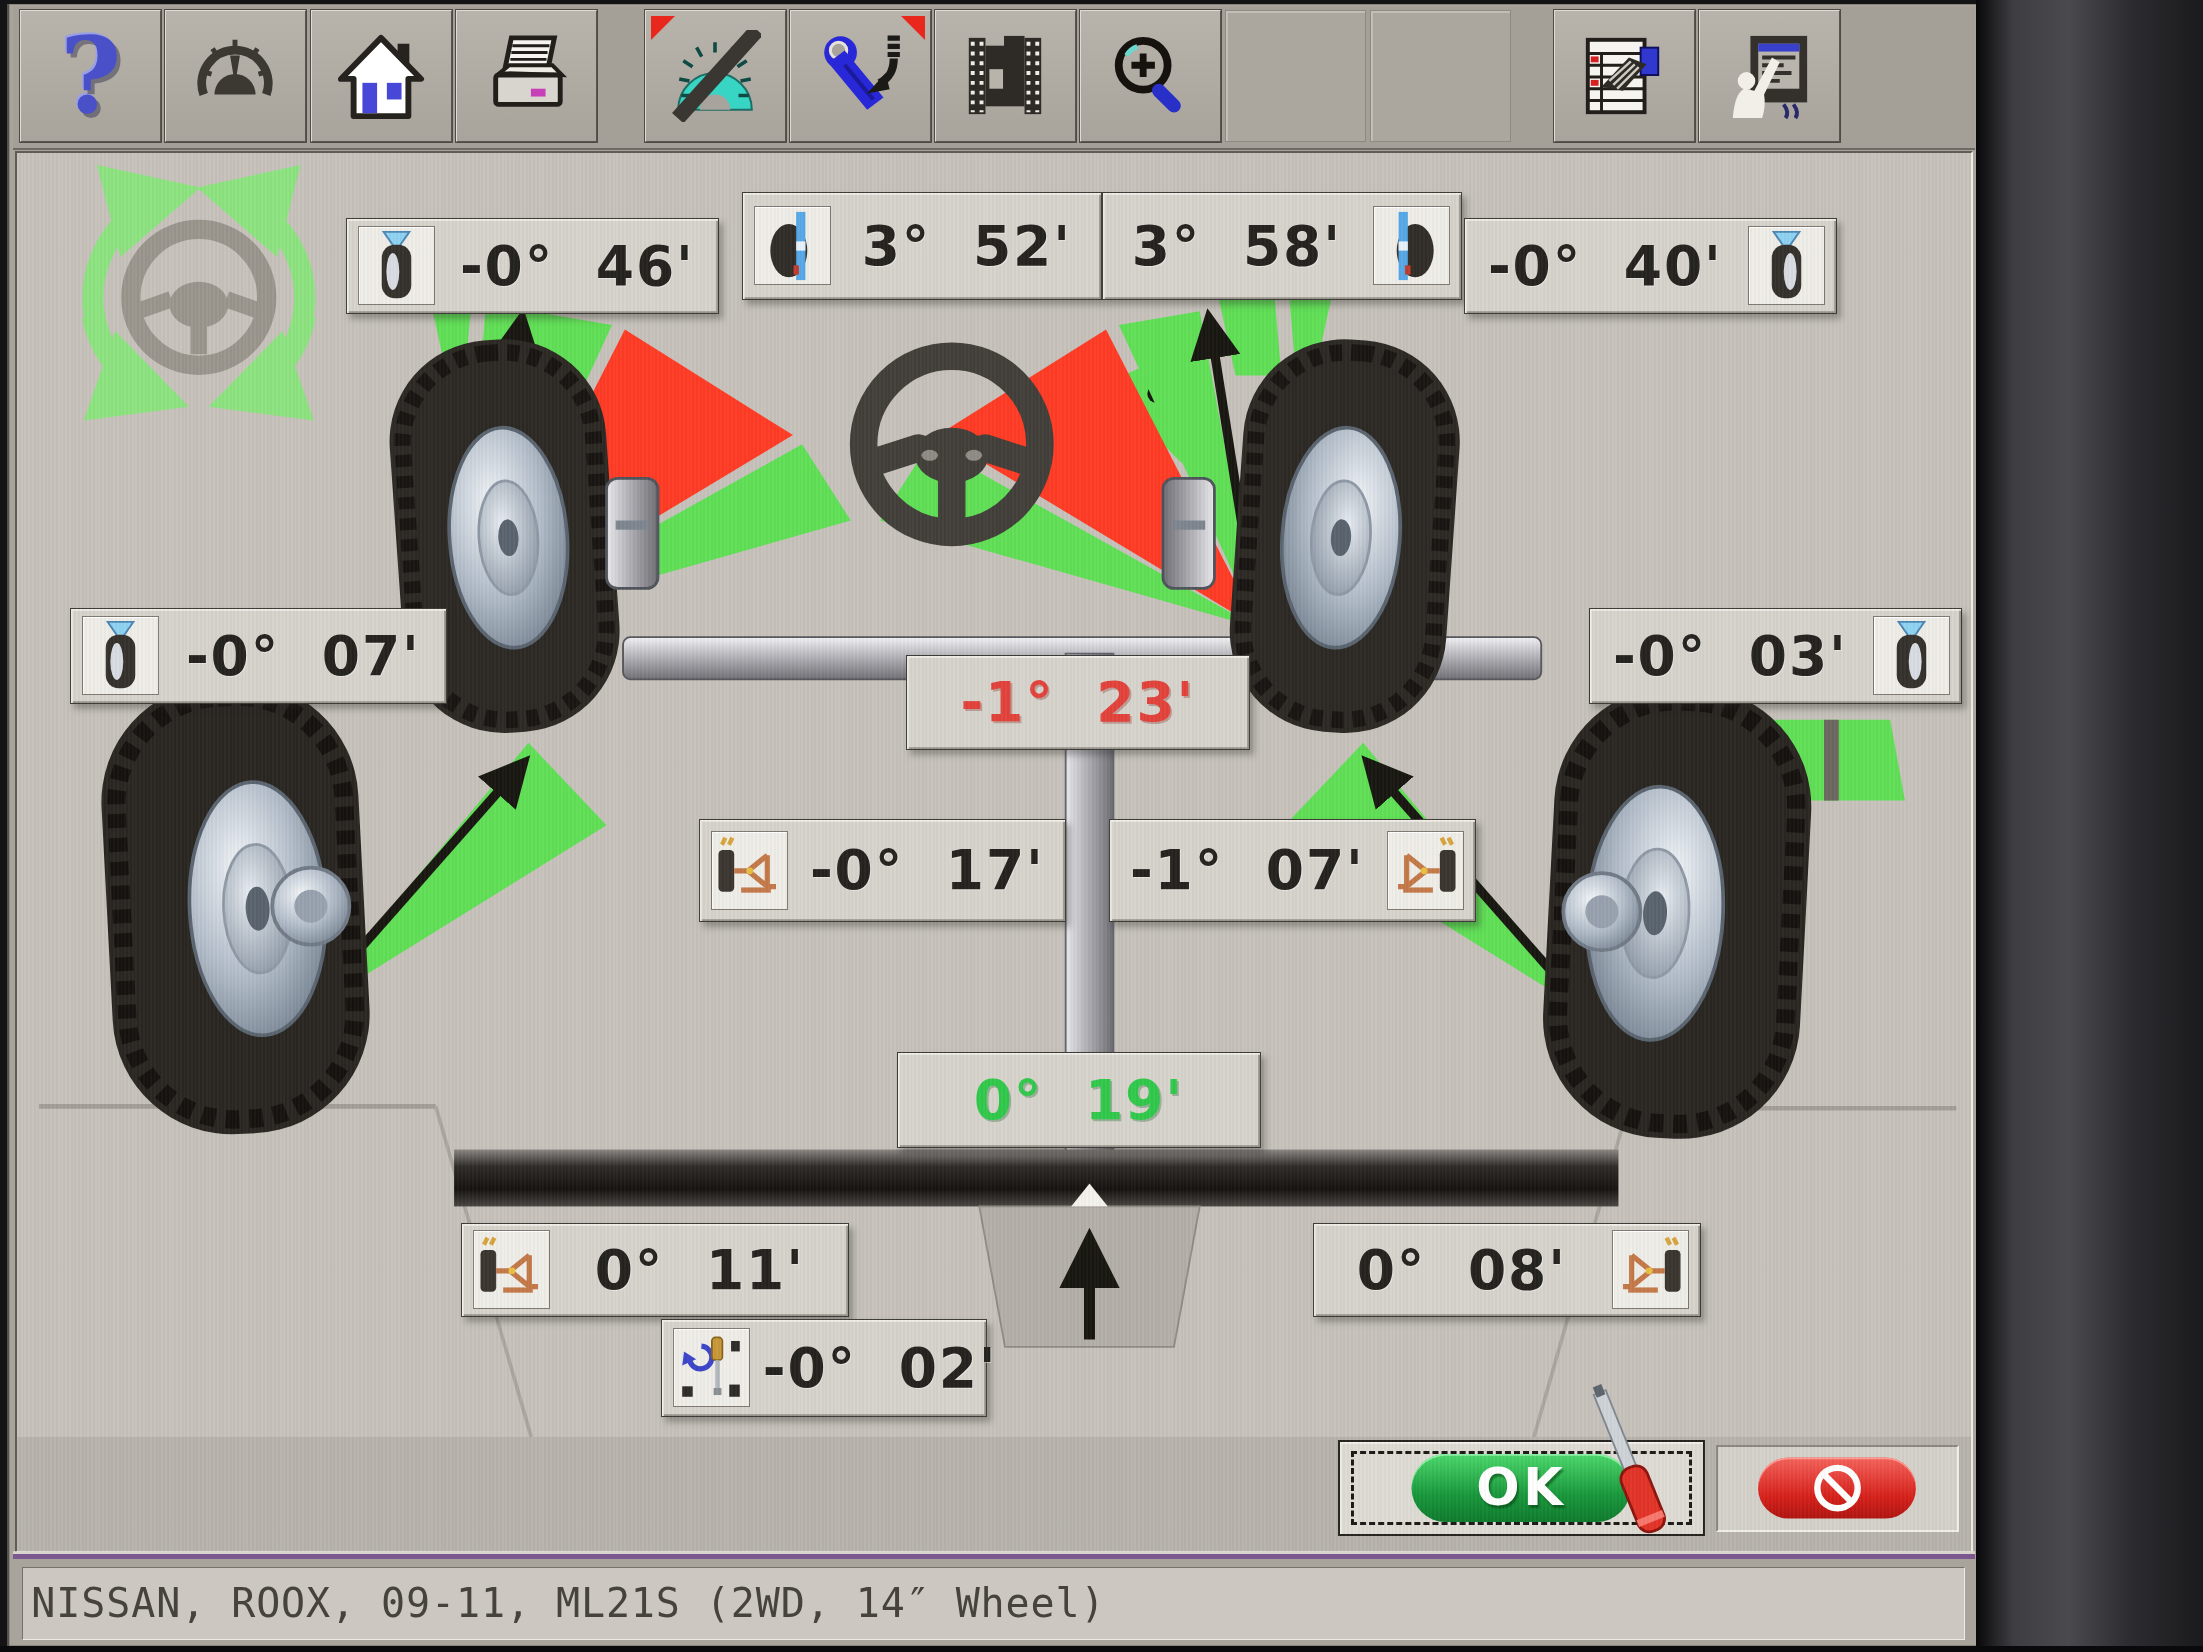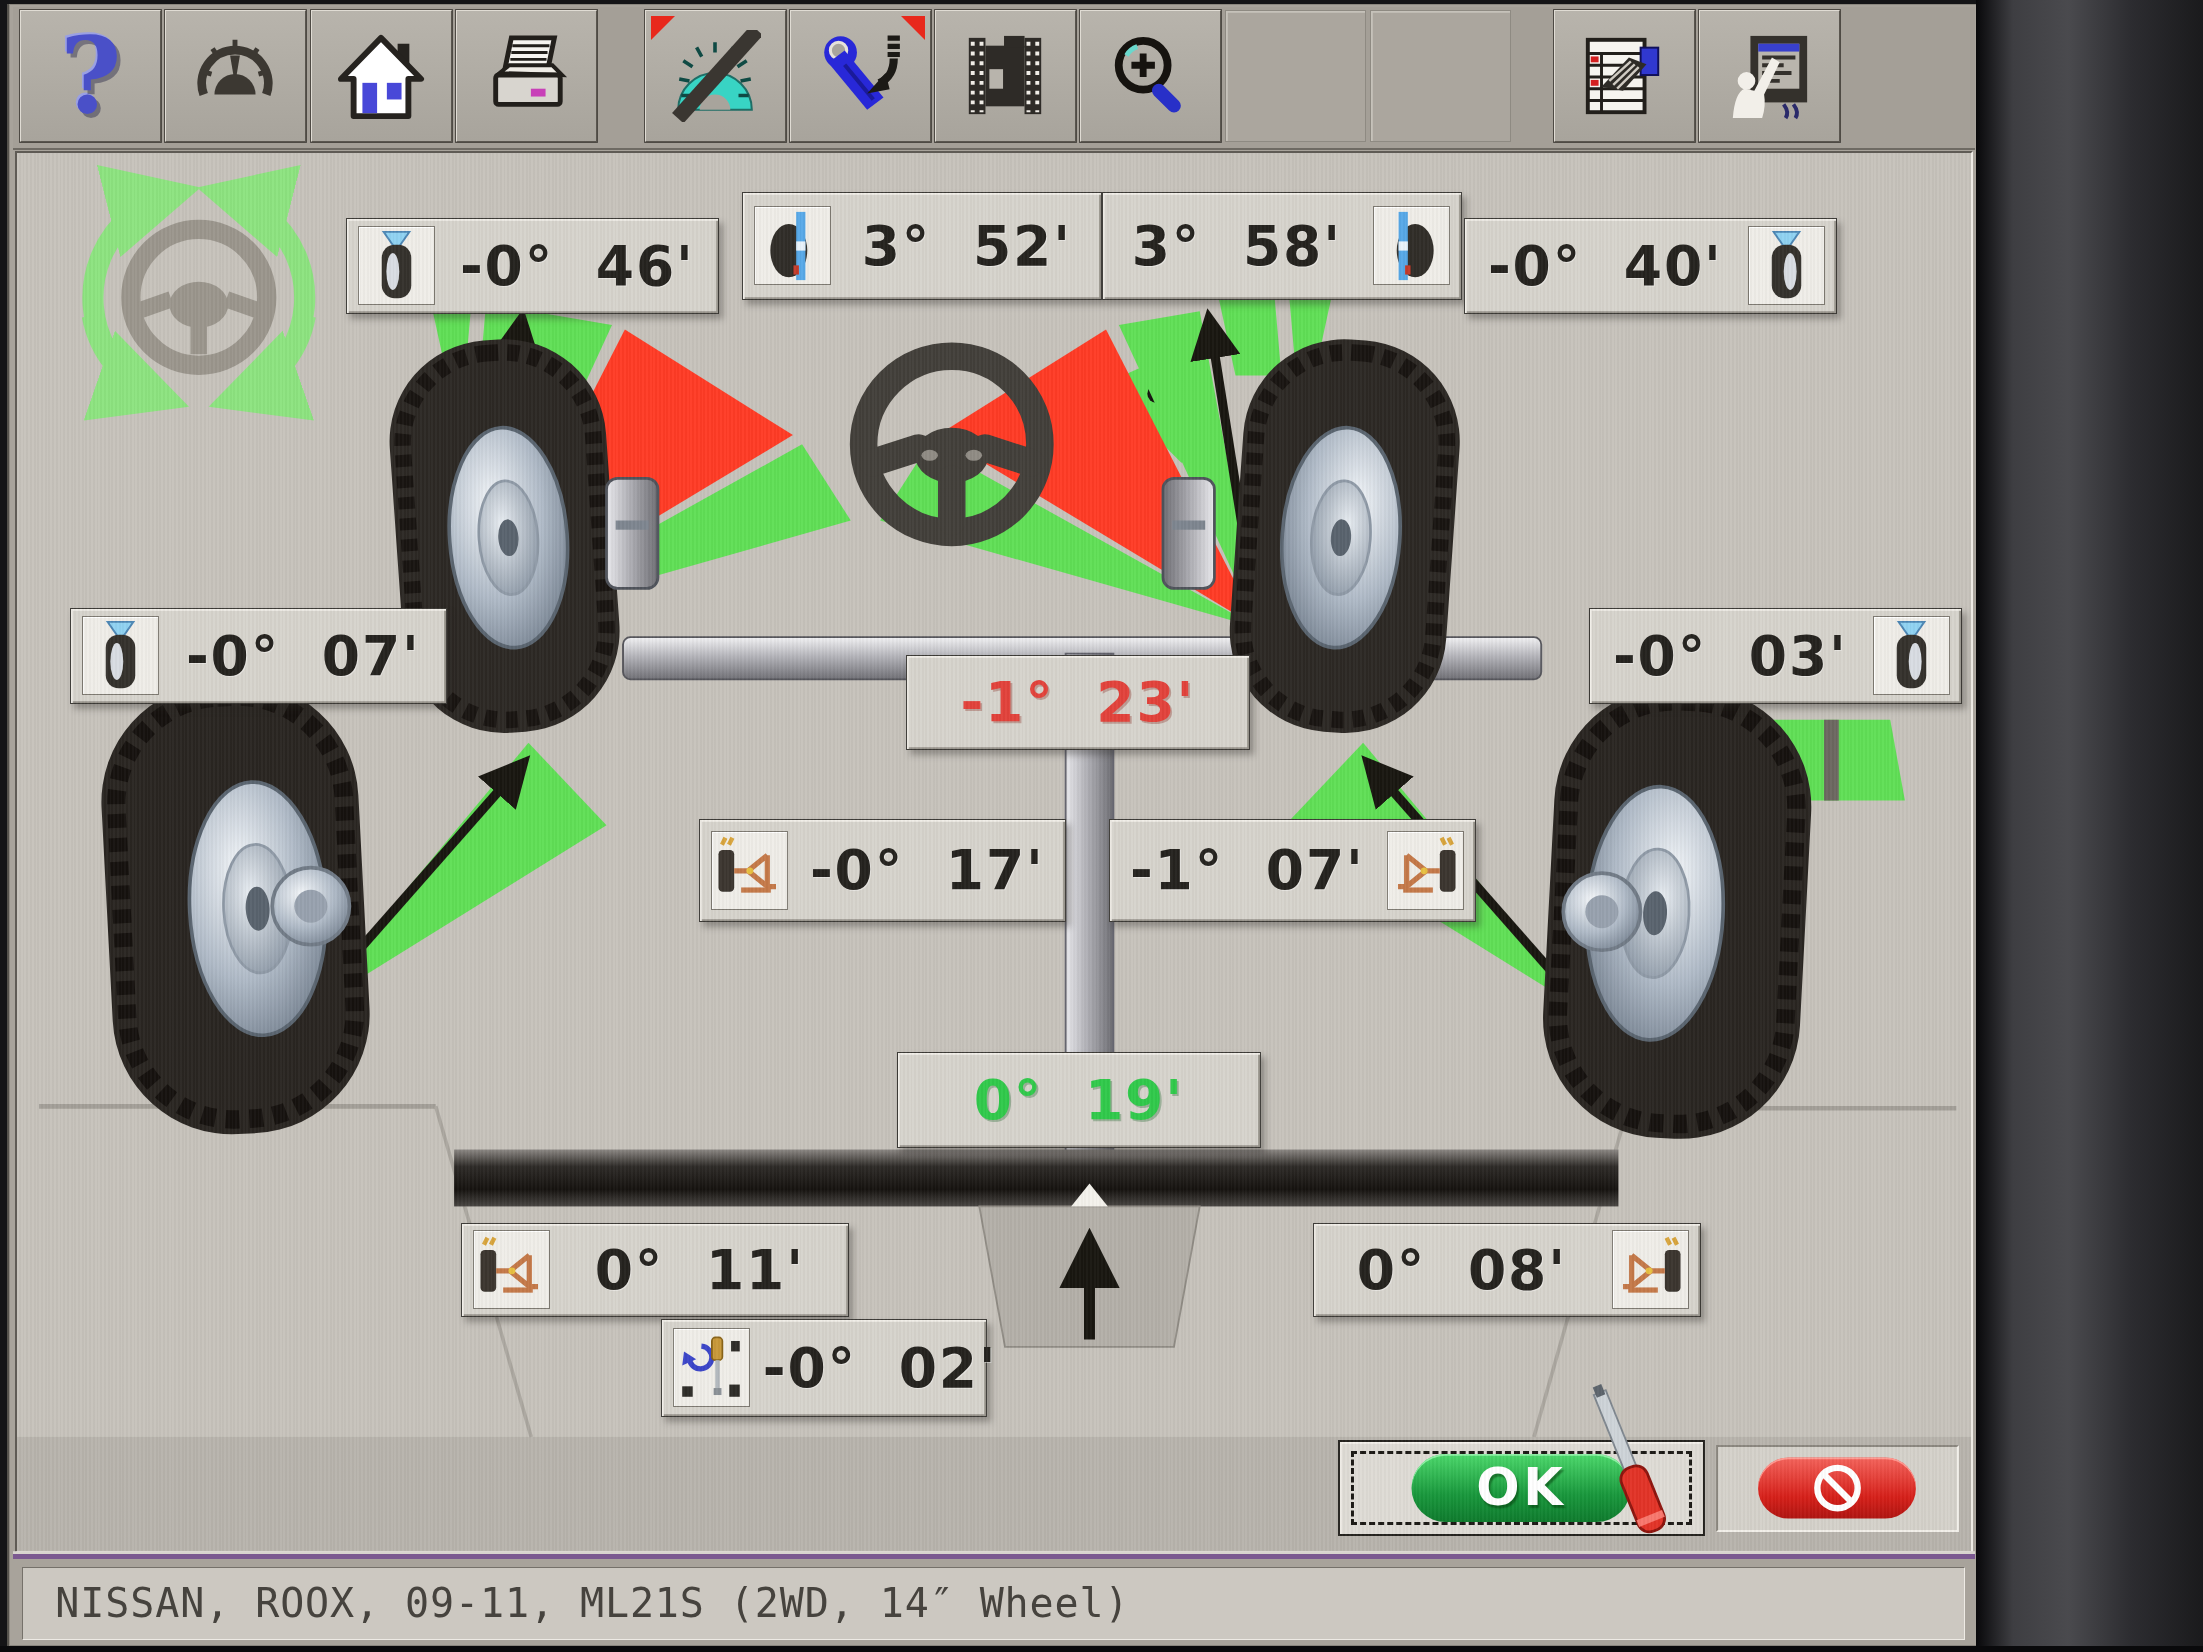--- a/index.html
+++ b/index.html
@@ -54,21 +54,21 @@
     background:linear-gradient(#4ad86a,#17973b 60%,#0d7a2c);box-shadow:inset 0 1.8px 0 #8df0a4;}
   .panel.cancel{background:#d4d1ca;border:2.8px solid;border-color:#8b877f #f2efe9 #f2efe9 #8b877f;}
   .pill.red{width:158px;height:61px;border-radius:31px;
     background:linear-gradient(#f4625a,#d61e18 65%,#b01410);box-shadow:inset 0 1.8px 0 #ff9a92;}
   .cursor{position:absolute;left:231px;top:-66px;width:156px;height:161px;z-index:40;pointer-events:none;}
   
   .purple{position:absolute;left:3.7px;top:1550px;width:1962px;height:5.5px;background:#7b5990;
     box-shadow:0 -2.8px 0 #d8d4ce;}
   .statusbar{position:absolute;left:13px;top:1563px;width:1943px;height:73px;background:#ccc8c1;
     border:1.8px solid;border-color:#75716a #eeebe5 #eeebe5 #75716a;
-    display:flex;align-items:center;padding-left:32px;box-sizing:border-box;}
+    display:flex;align-items:center;padding-left:8px;box-sizing:border-box;}
   .statusbar span{font-family:"DejaVu Sans Mono","Liberation Mono",monospace;font-size:40px;
     color:#46433e;letter-spacing:0.9px;white-space:pre;}
 </style>
 </head>
 <body>
 
 <div class="stage">
  <div class="screen">
 
   <div class="toolbar">

